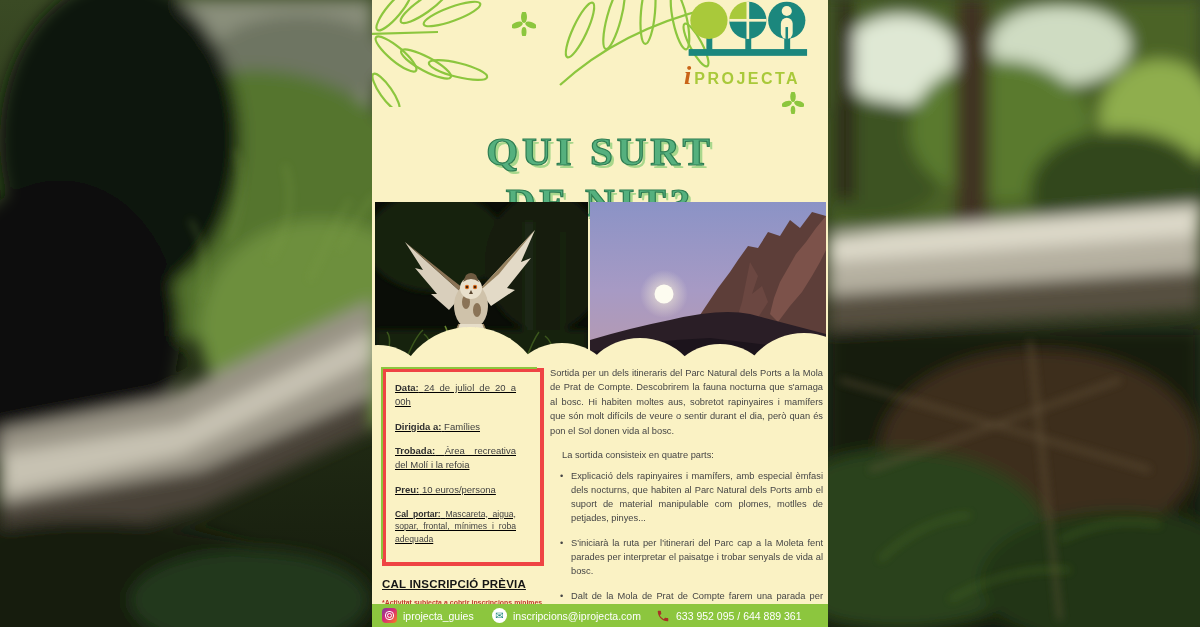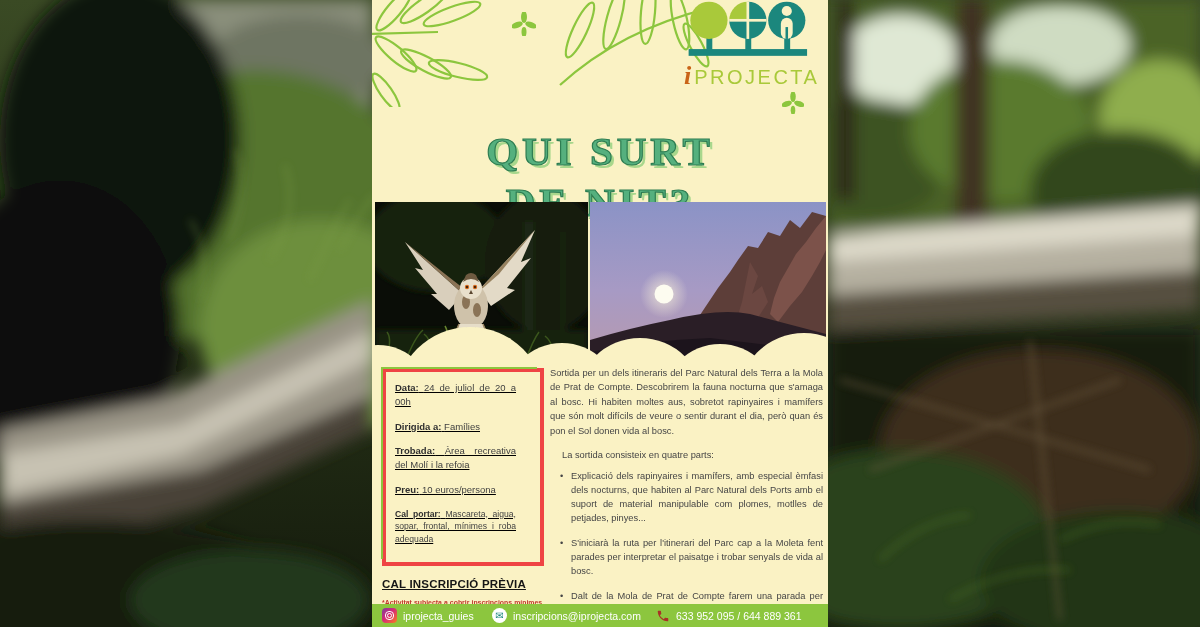--- a/index.html
+++ b/index.html
@@ -13,21 +13,21 @@
   .flyer{
     position:absolute;left:372px;top:0;width:456px;height:627px;
     background:#faf2c4;overflow:hidden;
   }
   .deco{position:absolute;pointer-events:none;}
   
   .logo{position:absolute;top:0;right:8px;width:138px;}
   .logo-text{display:flex;align-items:flex-end;margin-top:-4px;padding-left:2px;}
   .logo-i{font-family:"Liberation Serif",serif;font-style:italic;font-weight:bold;
     font-size:26px;color:#c96417;line-height:0.8;margin-right:3px;}
-  .logo-name{font-weight:normal;font-size:20px;letter-spacing:2.5px;color:#a9c93a;line-height:1;}
+  .logo-name{font-weight:bold;font-size:16px;letter-spacing:2.5px;color:#a9c93a;line-height:1;}
   
   .title{
     position:absolute;top:96px;left:0;width:100%;text-align:center;
     font-family:"Liberation Serif",serif;font-weight:bold;font-size:41px;
     letter-spacing:4px;color:#55b07e;line-height:51px;
     -webkit-text-stroke:1.2px #2e7d52;
     text-shadow:3px 3px 0 #a8d78c;
     margin-top:30px;
   }
   
@@ -347,21 +347,21 @@
         <b>Cal portar:</b>
         <span>Mascareta, aigua, sopar, frontal, mínimes i roba adequada</span>
       </p>
     </div>
     <h2 class="insc-heading">CAL INSCRIPCIÓ PRÈVIA</h2>
     <p class="note red">*Activitat subjecta a cobrir inscripcions mínimes, restriccions Covid-19 o inclemències meteorològiques</p>
     <p class="note gray">*Per a grups de 10 persones es pot fer l'activitat un dia a convenir (avisar amb una setmana d'antelació)</p>
   </div>
 
   <div class="right-col">
-    <p class="para">Sortida per un dels itineraris del Parc Natural dels Terra a la Mola de Prat de Compte. Descobrirem la fauna nocturna que s'amaga al bosc. Hi habiten moltes aus, sobretot rapinyaires i mamífers que són molt difícils de veure o sentir durant el dia, però quan és pon el Sol donen vida al bosc.</p>
+    <p class="para">Sortida per un dels itineraris del Parc Natural dels Ports a la Mola de Prat de Compte. Descobrirem la fauna nocturna que s'amaga al bosc. Hi habiten moltes aus, sobretot rapinyaires i mamífers que són molt difícils de veure o sentir durant el dia, però quan és pon el Sol donen vida al bosc.</p>
     <p class="intro">La sortida consisteix en quatre parts:</p>
     <ul class="bullets">
       <li>Explicació dels rapinyaires i mamífers, amb especial èmfasi dels nocturns, que habiten al Parc Natural dels Ports amb el suport de material manipulable com plomes, motlles de petjades, pinyes...</li>
       <li>S'iniciarà la ruta per l'itinerari del Parc cap a la Moleta fent parades per interpretar el paisatge i trobar senyals de vida al bosc.</li>
       <li>Dalt de la Mola de Prat de Compte farem una parada per veure la panoràmica de la Terra Alta de nit i soparem a la llum de la lluna.</li>
 
     </ul>
   </div>
 
   <div class="footer">

